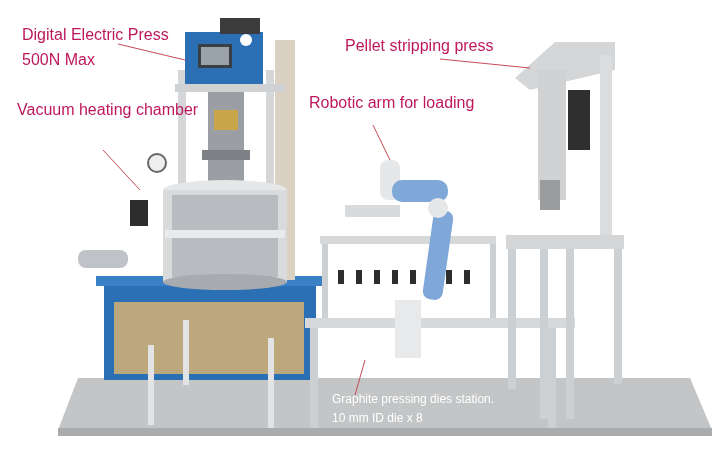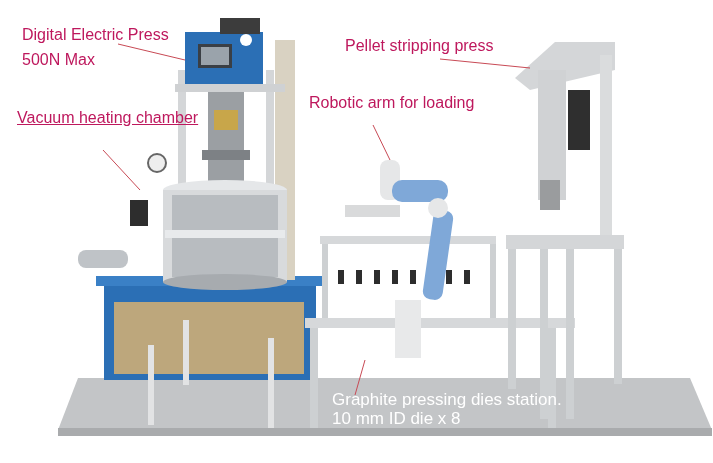--- a/index.html
+++ b/index.html
@@ -1,19 +1,19 @@
 <!DOCTYPE html>
 <html><head>
 <meta charset="utf-8">
 <style>
   html,body{margin:0;padding:0;background:#fff;}
   body{width:713px;height:463px;position:relative;overflow:hidden;font-family:"Liberation Sans",sans-serif;}
   .scene{position:absolute;left:0;top:0;width:713px;height:463px;}
   .label{position:absolute;color:#be185d;font-size:16px;line-height:19px;white-space:nowrap;}
-  .label.white{color:#fff;font-size:17px;line-height:19px;}
+  .label.white{color:#fff;font-size:12px;line-height:19px;}
   .center{text-align:center;}
 </style>
 </head>
 <body>
 
 <svg class="scene" viewBox="0 0 713 463" xmlns="http://www.w3.org/2000/svg">
 
   <g>
     <polygon points="78,378 690,378 712,430 58,430" fill="#c3c5c7"></polygon>
     <rect x="58" y="428" width="654" height="8" fill="#a9abad"></rect>
@@ -111,21 +111,21 @@
     <line x1="373" y1="125" x2="390" y2="160"></line>
     <line x1="365" y1="360" x2="355" y2="395"></line>
   </g>
 </svg>
 
 <div class="label" style="left:22px;top:25px;">
   <div>Digital Electric Press</div>
   <div style="margin-top:6px;">500N Max</div>
 </div>
 
-<div class="label center" style="left:17px;top:108px;text-decoration:underline;">
+<div class="label center" style="left:17px;top:100px;">
   <div>Vacuum heating chamber</div>
 </div>
 
 <div class="label" style="left:310px;top:36px;margin-left:35px;">
   <div>Pellet stripping press</div>
 </div>
 
 <div class="label" style="left:309px;top:93px;">
   <div>Robotic arm for loading</div>
 </div>

